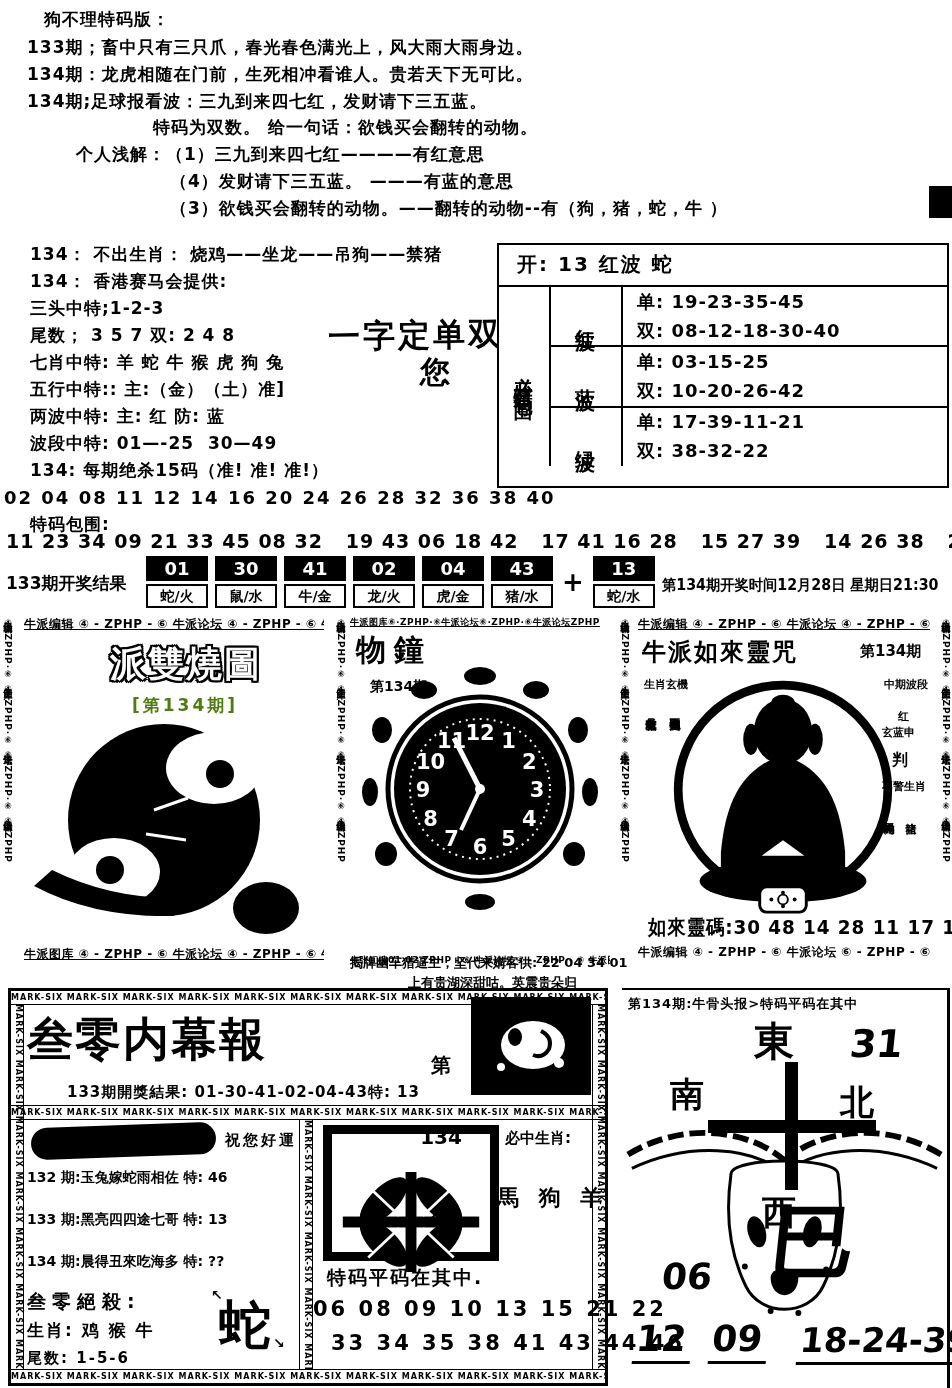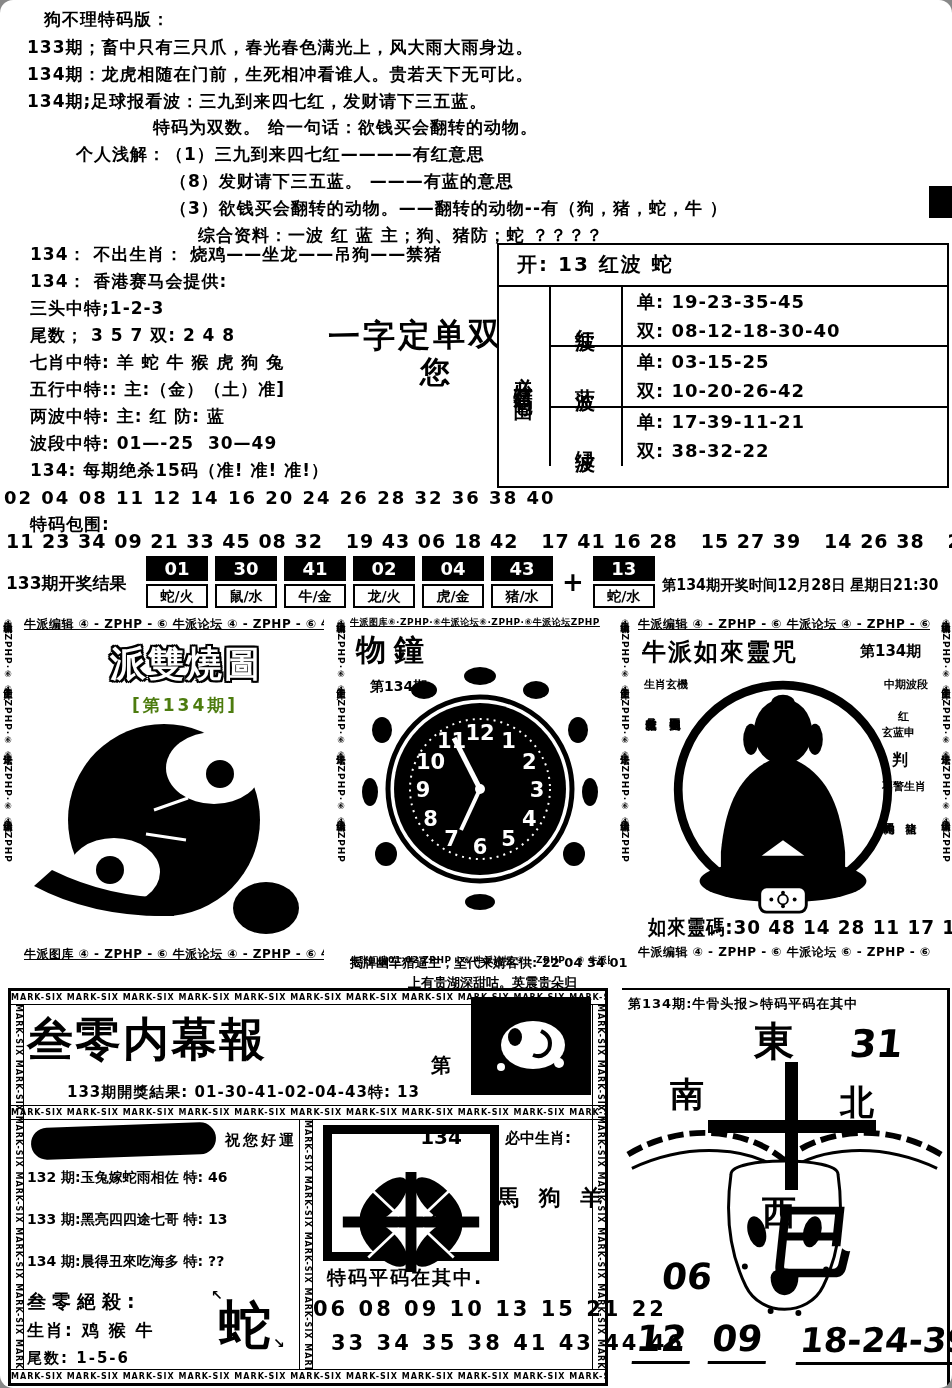--- a/index.html
+++ b/index.html
@@ -1,17 +1,17 @@
 <!DOCTYPE html>
 <html><head>
 <meta charset="utf-8">
 <style>
   html,body{margin:0;padding:0;background:#888;}
   .page{position:relative;width:952px;height:1388px;background:#fff;color:#000;
-        font-family:"DejaVu Sans","Liberation Sans",sans-serif;overflow:hidden;border-radius:13px;}
+        font-family:"DejaVu Sans","Liberation Sans",sans-serif;overflow:hidden;}
   .abs{position:absolute;white-space:pre;}
   .t-line{font-size:17px;font-weight:600;letter-spacing:1px;}
   .m-line{font-size:17px;font-weight:600;letter-spacing:1px;}
   .nums-line{font-size:18px;font-weight:700;letter-spacing:2px;}
   .ink{background:#000;}
   
   .slogan1{font-size:32px;font-weight:800;letter-spacing:3px;transform:rotate(-1deg);}
   .slogan2{font-size:30px;font-weight:800;}
   
   .wtable{position:absolute;left:497px;top:243px;width:452px;height:245px;border:2px solid #000;box-sizing:border-box;background:#fff;}
@@ -68,23 +68,22 @@
 <body>
 
 <div class="page">
 
   <div class="abs t-line" style="left:44px;top:8px">狗不理特码版：</div>
   <div class="abs t-line" style="left:27px;top:36px">133期；畜中只有三只爪，春光春色满光上，风大雨大雨身边。</div>
   <div class="abs t-line" style="left:27px;top:63px">134期：龙虎相随在门前，生死相冲看谁人。贵若天下无可比。</div>
   <div class="abs t-line" style="left:27px;top:90px">134期;足球报看波：三九到来四七红，发财请下三五蓝。</div>
   <div class="abs t-line" style="left:153px;top:116px">特码为双数。 给一句话：欲钱买会翻转的动物。</div>
   <div class="abs t-line" style="left:76px;top:143px">个人浅解：（1）三九到来四七红————有红意思</div>
-  <div class="abs t-line" style="left:170px;top:170px">（8）发财请下三五蓝。 ———有蓝的意思</div>
+  <div class="abs t-line" style="left:170px;top:170px">（4）发财请下三五蓝。 ———有蓝的意思</div>
   <div class="abs t-line" style="left:170px;top:197px">（3）欲钱买会翻转的动物。——翻转的动物--有（狗，猪，蛇，牛 ）</div>
-  <div class="abs t-line" style="left:198px;top:224px">综合资料：一波 红 蓝 主；狗、猪防；蛇 ？？？？</div>
   <div class="abs ink" style="left:929px;top:186px;width:23px;height:32px"></div>
 
   <div class="abs m-line" style="left:30px;top:243px">134： 不出生肖： 烧鸡——坐龙——吊狗——禁猪</div>
   <div class="abs m-line" style="left:30px;top:270px">134： 香港赛马会提供:</div>
   <div class="abs m-line" style="left:30px;top:297px">三头中特;1-2-3</div>
   <div class="abs m-line" style="left:30px;top:324px">尾数； 3 5 7 双: 2 4 8</div>
   <div class="abs m-line" style="left:30px;top:351px">七肖中特: 羊 蛇 牛 猴 虎 狗 兔</div>
   <div class="abs m-line" style="left:30px;top:378px">五行中特:: 主:（金）（土）准]</div>
   <div class="abs m-line" style="left:30px;top:405px">两波中特: 主: 红 防: 蓝</div>
   <div class="abs m-line" style="left:30px;top:432px">波段中特: 01—-25  30—49</div>

